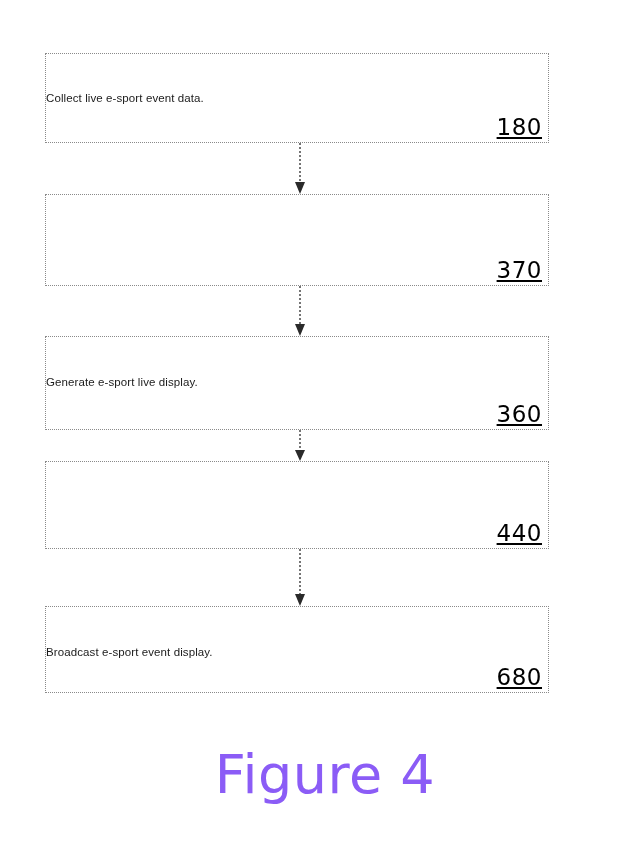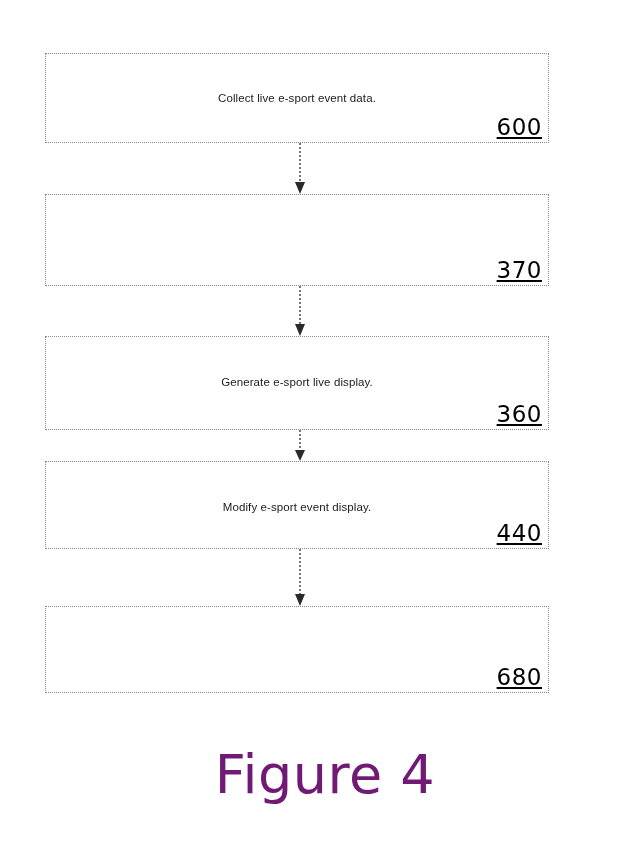--- a/index.html
+++ b/index.html
@@ -30,21 +30,21 @@
     width: 504px;
     box-sizing: border-box;
     border: 1px dotted #8a8a8a;
     background: #ffffff;
   }
 
   .step-label {
     position: absolute;
     left: 0;
     right: 0;
-    text-align: center;
+    text-align: left;
     font-size: 11.5px;
     line-height: 14px;
     color: #1a1a1a;
     letter-spacing: 0.1px;
     white-space: nowrap;
   }
 
   .step-ref {
     position: absolute;
     right: 6px;
@@ -74,33 +74,33 @@
   #figure-caption {
     position: absolute;
     left: 0;
     right: 0;
     top: 744px;
     text-align: center;
     font-size: 54px;
     line-height: 62px;
     font-weight: 400;
     letter-spacing: 0.5px;
-    color: #701a75;
+    color: #8b5cf6;
     font-family: "DejaVu Sans", "Liberation Sans", sans-serif;
     padding-left: 13px;
   }
 </style>
 </head>
 <body>
 
 <div id="figure-canvas">
 
   <div class="step-box" style="top:53px;height:90px;">
     <div class="step-label" style="top:37px;">Collect live e-sport event data.</div>
-    <div class="step-ref">600</div>
+    <div class="step-ref">180</div>
   </div>
 
   <div class="connector" style="top:143px;height:51px;">
     <svg viewBox="0 0 14 51" preserveAspectRatio="none" aria-hidden="true">
       <line x1="7" y1="0" x2="7" y2="40" stroke="#3a3a3a" stroke-width="1.4" stroke-dasharray="2 2"></line>
       <polygon points="7,51 2,39 12,39" fill="#2a2a2a"></polygon>
     </svg>
   </div>
 
   <div class="step-box" style="top:194px;height:92px;">
@@ -120,30 +120,30 @@
   </div>
 
   <div class="connector" style="top:430px;height:31px;">
     <svg viewBox="0 0 14 31" preserveAspectRatio="none" aria-hidden="true">
       <line x1="7" y1="0" x2="7" y2="21" stroke="#3a3a3a" stroke-width="1.4" stroke-dasharray="2 2"></line>
       <polygon points="7,31 2,20 12,20" fill="#2a2a2a"></polygon>
     </svg>
   </div>
 
   <div class="step-box" style="top:461px;height:88px;">
-    <div class="step-label" style="top:38px;">Modify e-sport event display.</div>
     <div class="step-ref">440</div>
   </div>
 
   <div class="connector" style="top:549px;height:57px;">
     <svg viewBox="0 0 14 57" preserveAspectRatio="none" aria-hidden="true">
       <line x1="7" y1="0" x2="7" y2="46" stroke="#3a3a3a" stroke-width="1.4" stroke-dasharray="2 2"></line>
       <polygon points="7,57 2,45 12,45" fill="#2a2a2a"></polygon>
     </svg>
   </div>
 
   <div class="step-box" style="top:606px;height:87px;">
+    <div class="step-label" style="top:38px;">Broadcast e-sport event display.</div>
     <div class="step-ref">680</div>
   </div>
 
   <div id="figure-caption">Figure 4</div>
 
 </div>
 
 </body></html>

